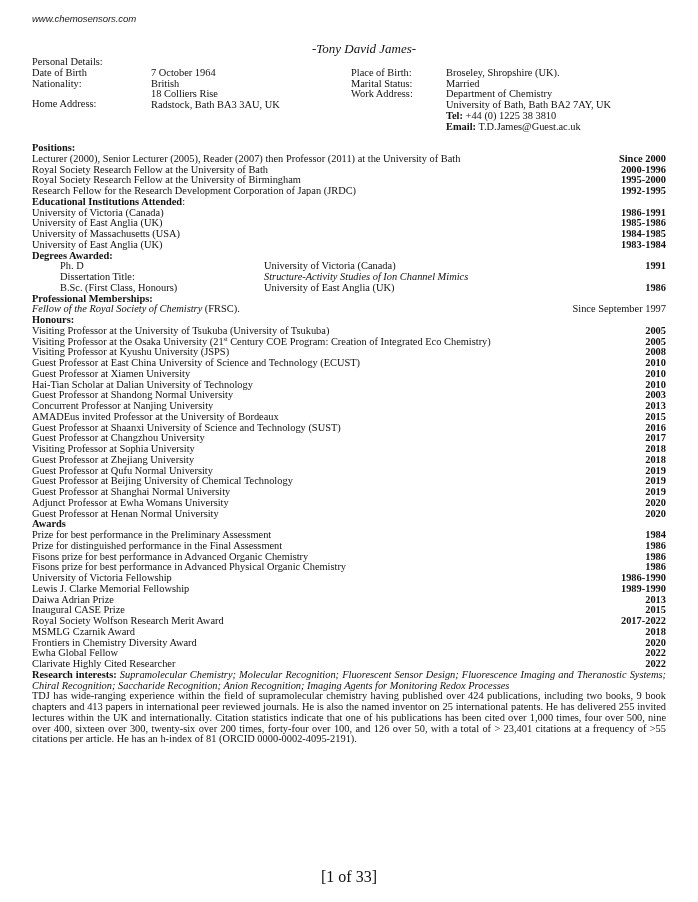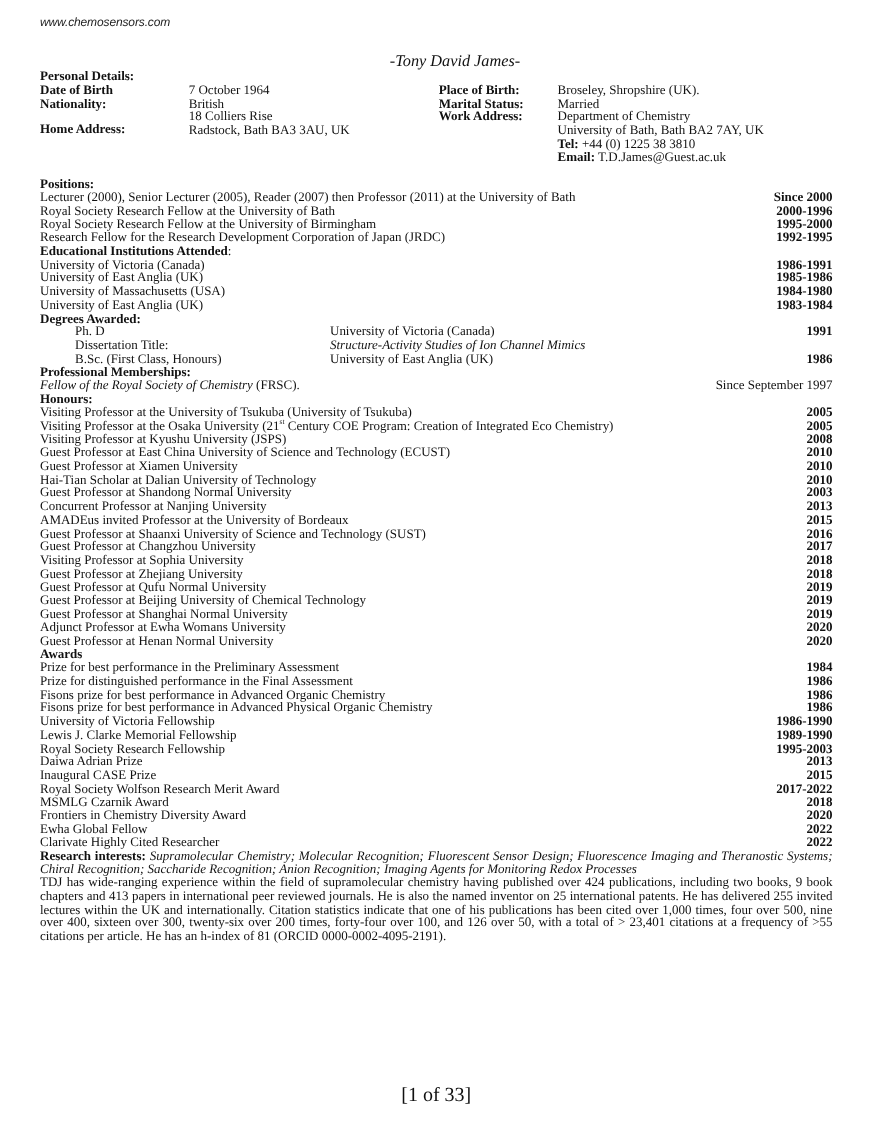--- a/index.html
+++ b/index.html
@@ -4,21 +4,21 @@
 <style>
   html, body { margin: 0; padding: 0; background: #ffffff; }
   body {
     width: 698px; height: 902px; position: relative; overflow: hidden;
     font-family: "Liberation Serif", "DejaVu Serif", serif;
     color: #111; font-size: 10.4px; line-height: 10.75px;
   }
   .site { position: absolute; left: 32px; top: 14px; font-style: italic; font-size: 9.6px; font-family: "Liberation Sans", sans-serif; color: #222; letter-spacing: -0.1px; }
   .page { position: absolute; left: 32px; top: 42px; width: 634px; }
   .title { text-align: center; font-style: italic; font-size: 13px; line-height: 14px; margin-bottom: 1px; padding-left: 30px; }
-  .b { font-weight: bold; }
+  .b { font-weight: normal; }
   .i { font-style: italic; }
   .pd-grid { position: relative; height: 86px; }
   .pd-grid span { position: absolute; white-space: nowrap; }
   .row { display: flex; justify-content: space-between; white-space: nowrap; }
   .row .yr { font-weight: bold; padding-left: 36px; }
   .row .yr.normal { font-weight: normal; }
   .hdr { font-weight: bold; }
   .deg { position: relative; height: 10.75px; white-space: nowrap; }
   .deg span { position: absolute; top: 0; }
   .deg .c1 { left: 0; margin-left: 28px; }
@@ -85,21 +85,21 @@
       <div class="row">
         <span>University of Victoria (Canada)</span>
         <span class="yr">1986-1991</span>
       </div>
       <div class="row">
         <span>University of East Anglia (UK)</span>
         <span class="yr">1985-1986</span>
       </div>
       <div class="row">
         <span>University of Massachusetts (USA)</span>
-        <span class="yr">1984-1980</span>
+        <span class="yr">1984-1985</span>
       </div>
       <div class="row">
         <span>University of East Anglia (UK)</span>
         <span class="yr">1983-1984</span>
       </div>
     </div>
 
   <div class="hdr">Degrees Awarded:</div>
   <div class="deg">
     <span class="c1">Ph. D</span>
@@ -218,24 +218,20 @@
       </div>
       <div class="row">
         <span>University of Victoria Fellowship</span>
         <span class="yr">1986-1990</span>
       </div>
       <div class="row">
         <span>Lewis J. Clarke Memorial Fellowship</span>
         <span class="yr">1989-1990</span>
       </div>
       <div class="row">
-        <span>Royal Society Research Fellowship</span>
-        <span class="yr">1995-2003</span>
-      </div>
-      <div class="row">
         <span>Daiwa Adrian Prize</span>
         <span class="yr">2013</span>
       </div>
       <div class="row">
         <span>Inaugural CASE Prize</span>
         <span class="yr">2015</span>
       </div>
       <div class="row">
         <span>Royal Society Wolfson Research Merit Award</span>
         <span class="yr">2017-2022</span>

